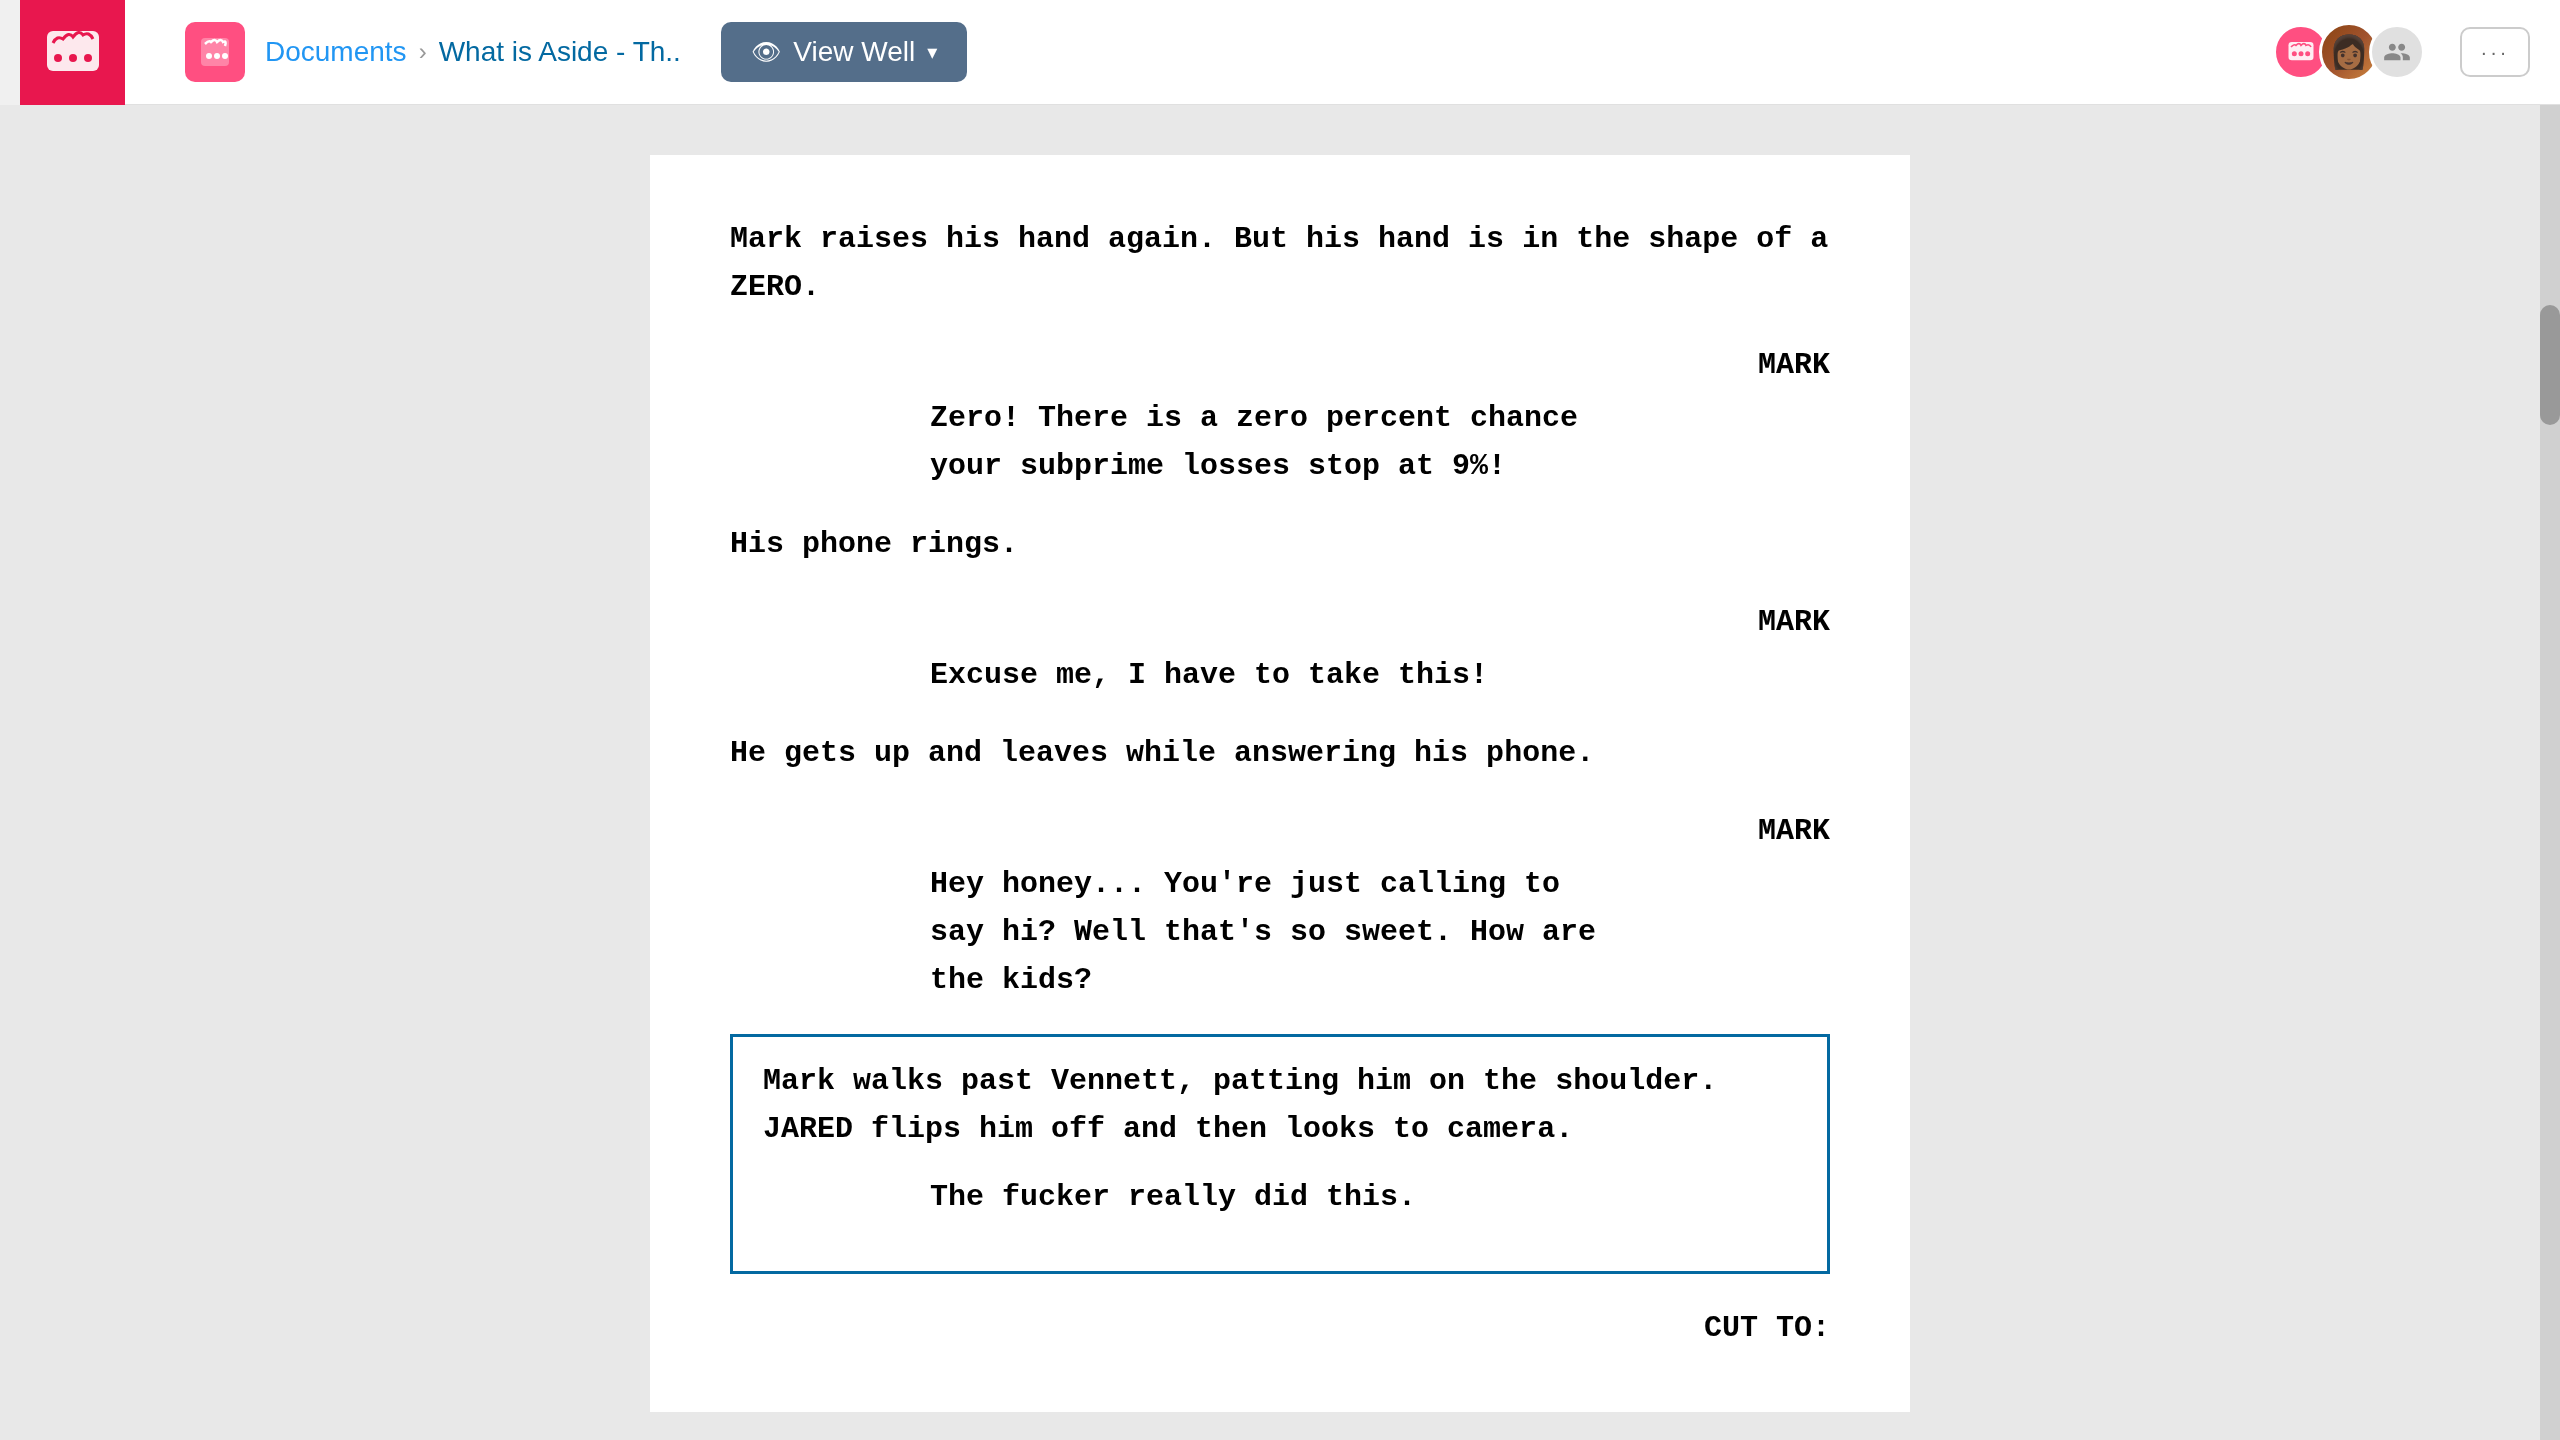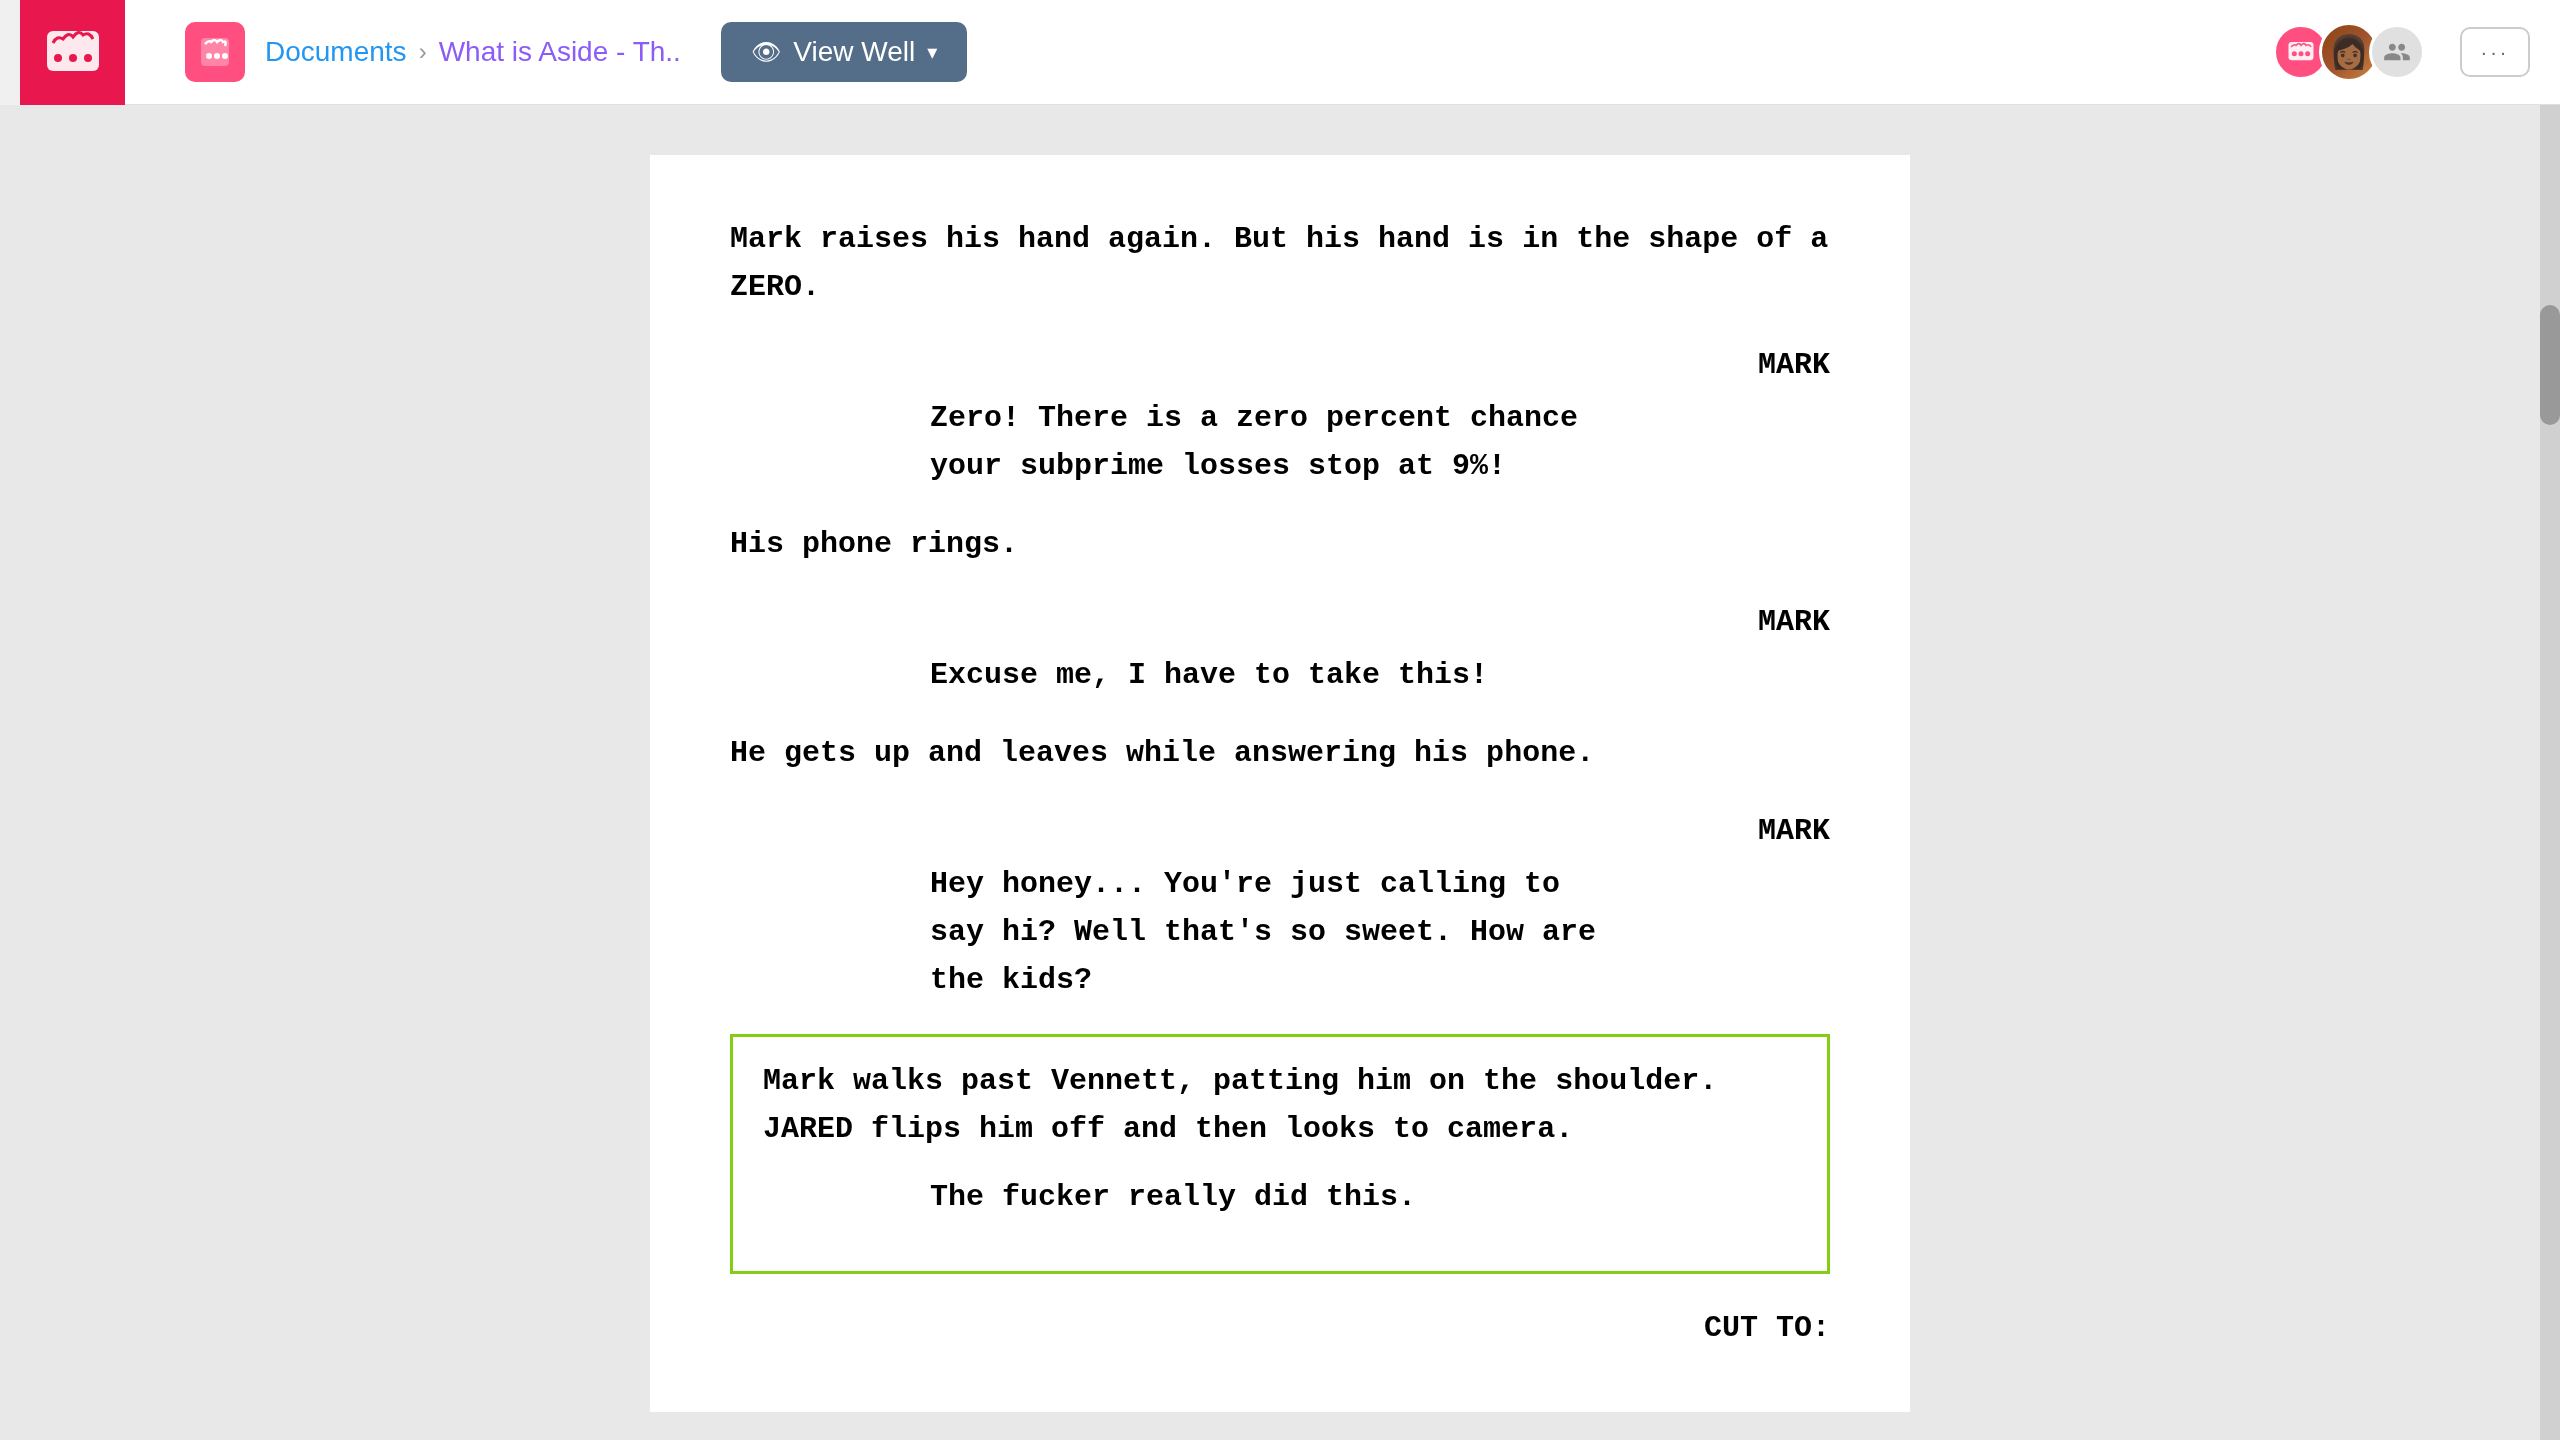--- a/index.html
+++ b/index.html
@@ -84,21 +84,21 @@
       font-weight: 500;
     }
 
     .breadcrumb-separator {
       margin: 0 12px;
       color: #999;
       font-size: 24px;
     }
 
     .breadcrumb-current {
-      color: #8b5cf6;
+      color: #0369a1;
     }
 
     .view-only-btn {
       margin-left: 40px;
       background: #546e8a;
       color: white;
       border: none;
       border-radius: 10px;
       padding: 14px 30px;
       font-size: 28px;
@@ -253,21 +253,21 @@
       font-family: 'Courier New', Courier, monospace;
     }
 
     .scene-transition {
       text-align: right;
       margin-top: 17px;
     }
 
     
     .highlighted-block {
-      border: 3px solid #84cc16;
+      border: 3px solid #0369a1;
       padding: 20px 30px;
       margin-bottom: 30px;
       background: #fff;
     }
 
     .highlighted-block .action-line {
       margin-bottom: 20px;
     }
 
     .highlighted-block .character-name {

